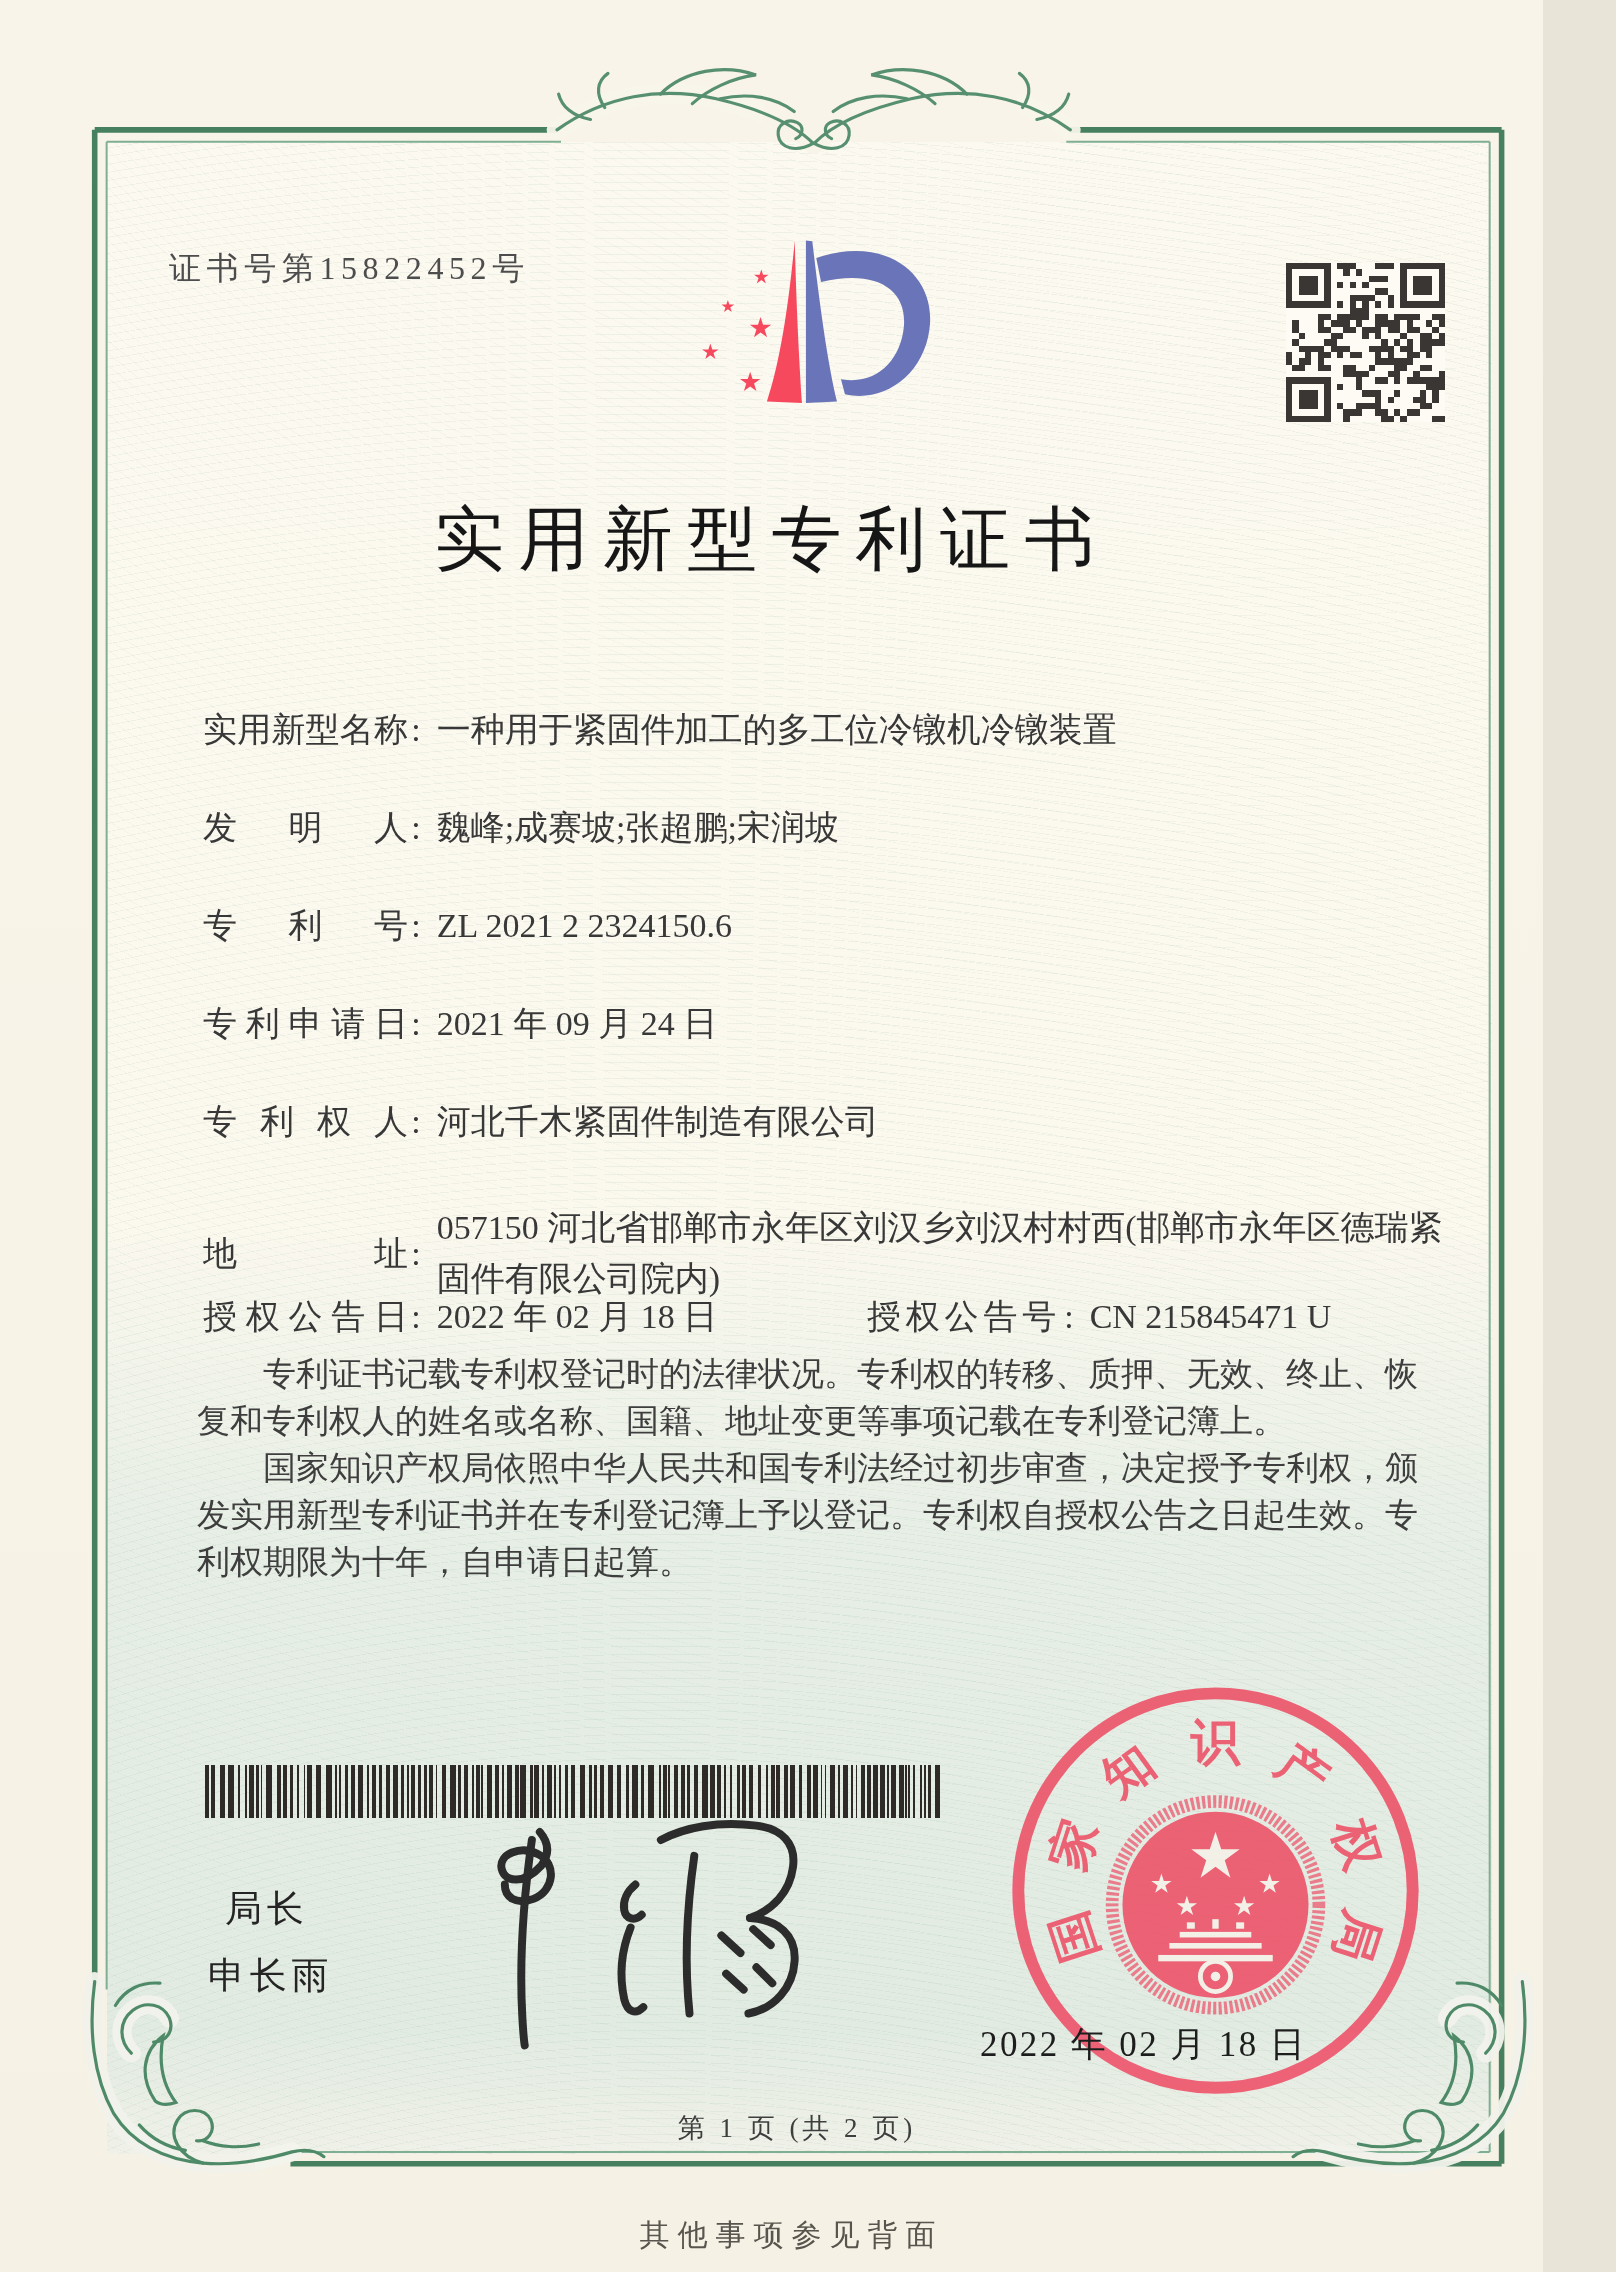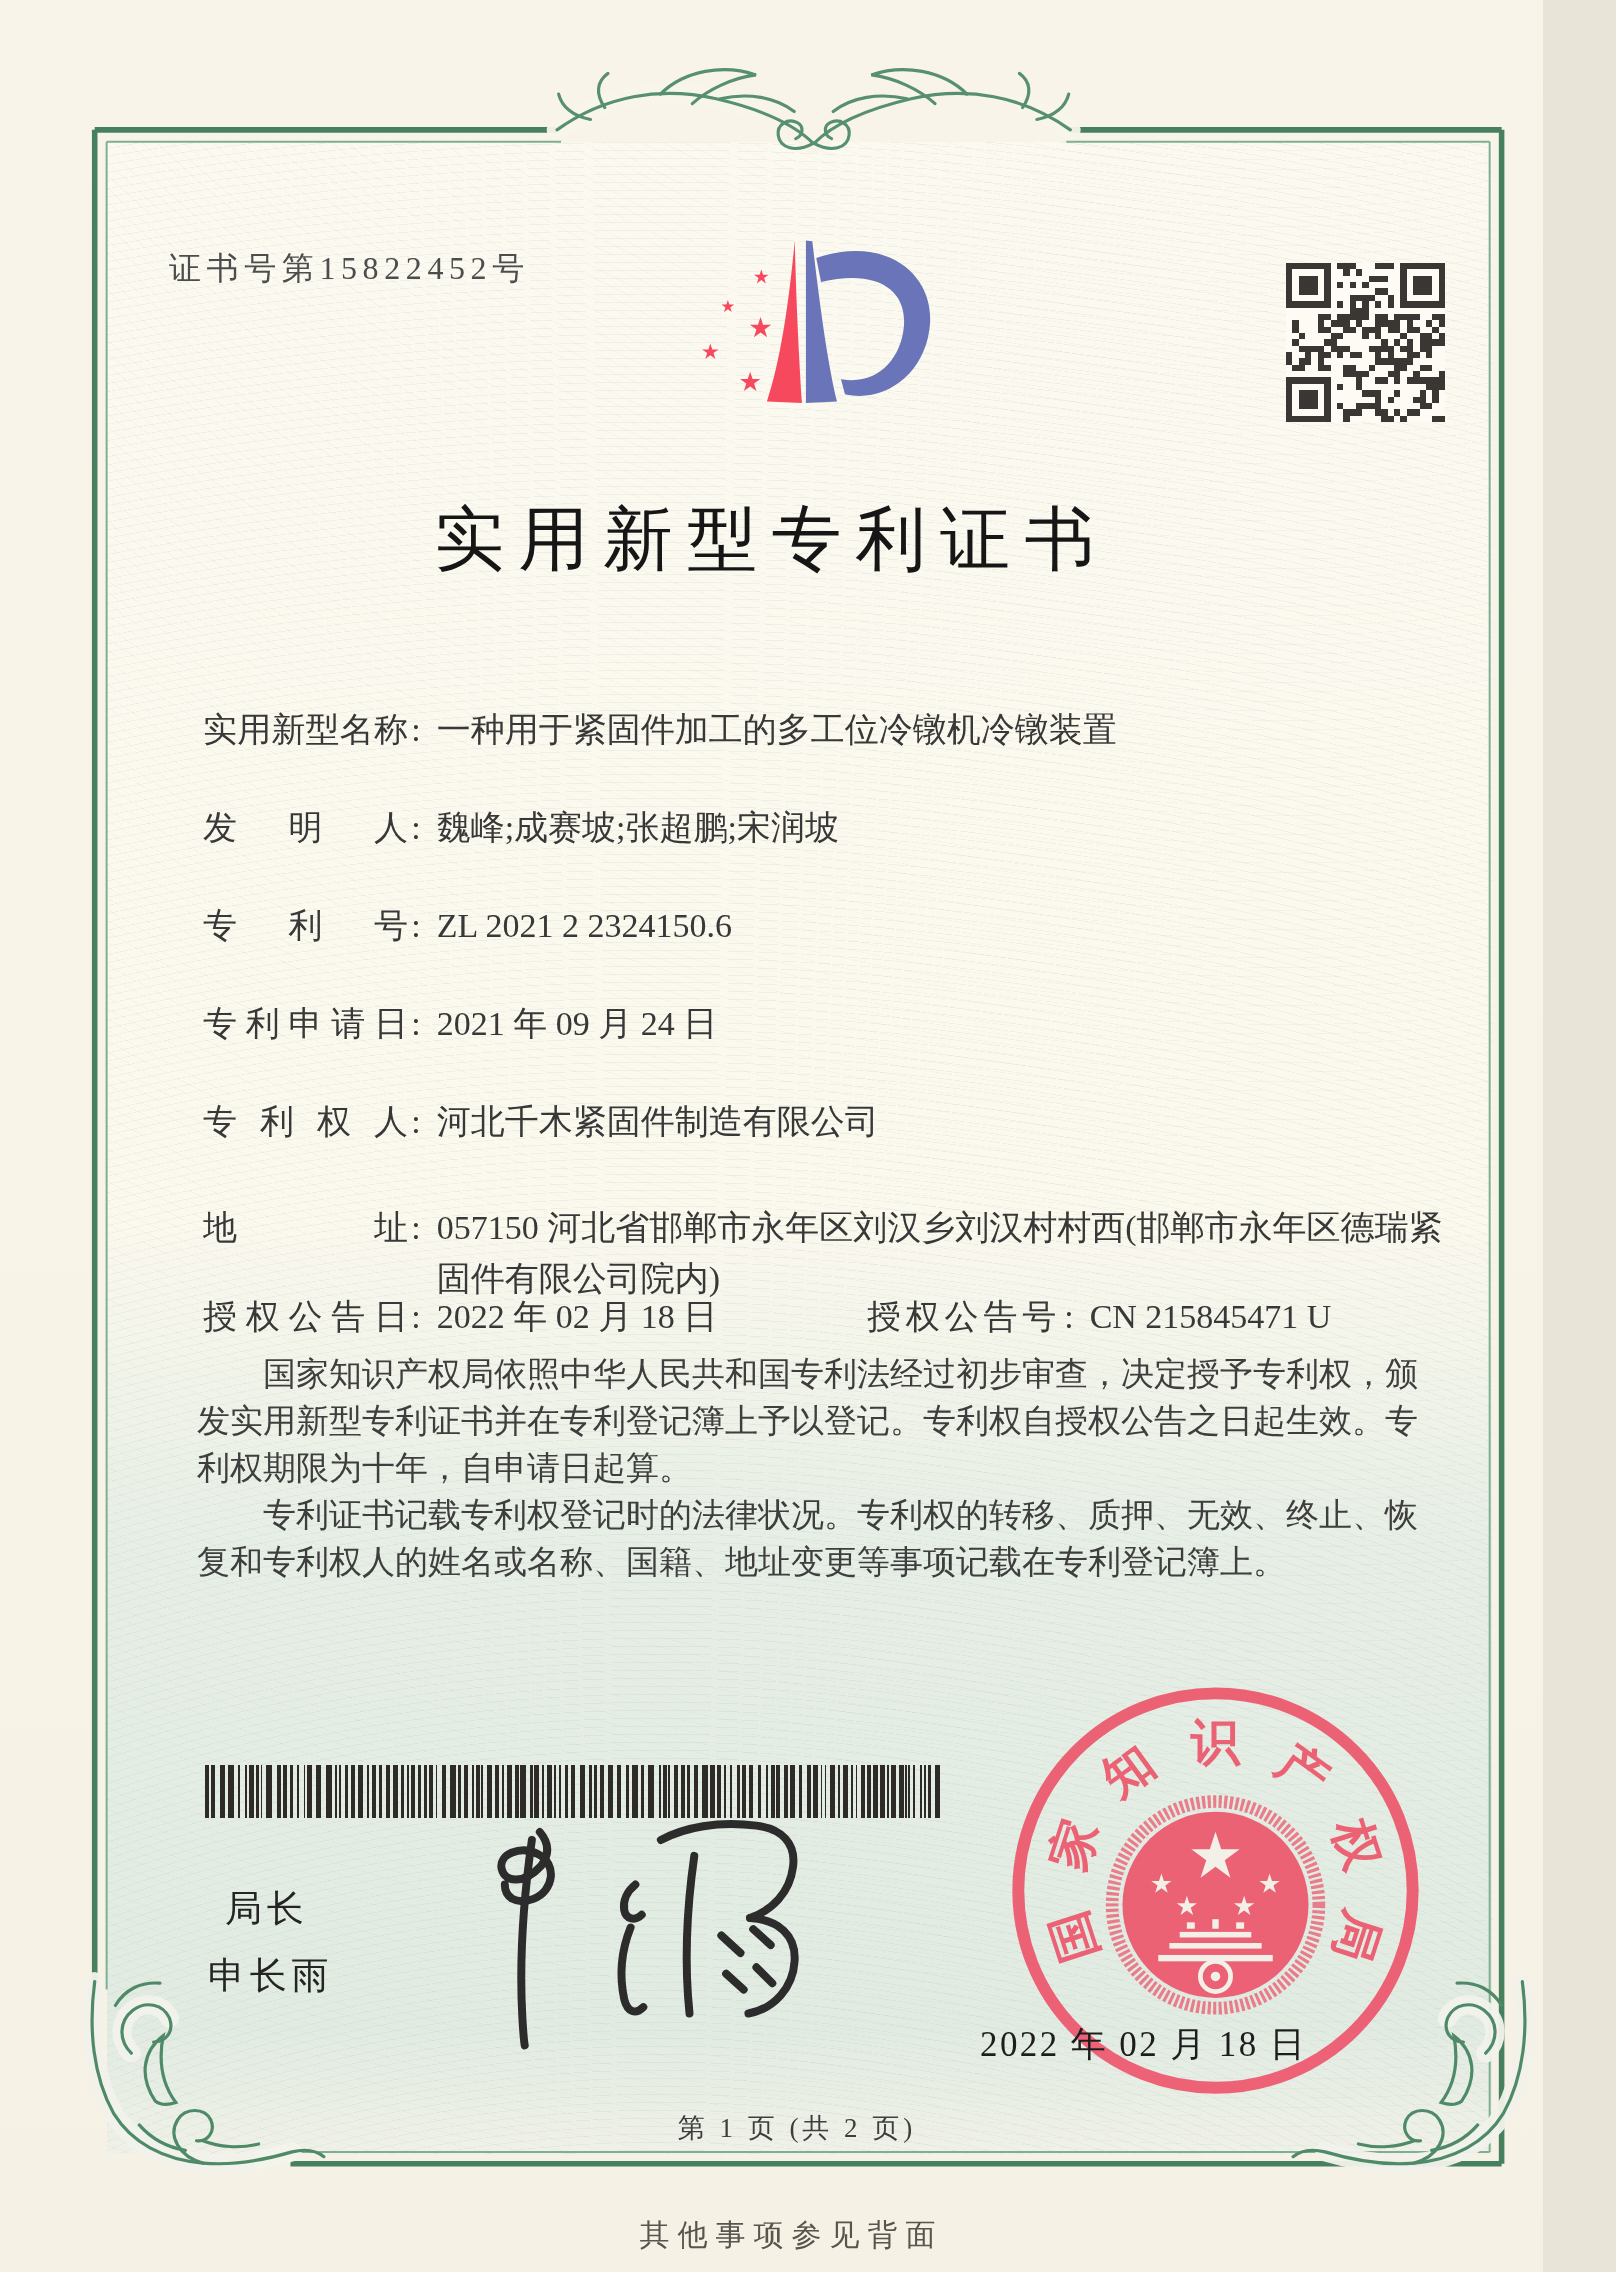--- a/index.html
+++ b/index.html
@@ -19,21 +19,21 @@
   .frame-svg{position:absolute;left:0;top:0;z-index:3;}
   .cert-no{
     position:absolute;left:169px;top:247px;font-size:32px;letter-spacing:5.6px;color:#4d4d4d;z-index:4;
   }
   .logo{position:absolute;left:684px;top:231px;z-index:4;}
   .qr{position:absolute;left:1286px;top:263px;width:159px;height:159px;z-index:4;background:#fdfbf4;}
   .title{
     position:absolute;left:0;right:0;top:493px;text-align:center;
     font-size:70px;font-weight:400;letter-spacing:14.3px;color:#161616;z-index:4;
   }
-  .frow{position:absolute;left:203px;width:1241px;font-size:34px;color:#383838;display:flex;align-items:flex-start;z-index:4;}
+  .frow{position:absolute;left:203px;width:1241px;font-size:34px;color:#383838;display:flex;align-items:center;z-index:4;}
   .flabel{display:inline-block;width:205px;min-width:205px;text-align:justify;text-align-last:justify;line-height:51px;}
   .fcolon{margin:0 16px 0 3.2px;line-height:51px;}
   .fval{line-height:51px;max-width:1042px;}
   .grant2{position:absolute;left:664px;top:0;display:flex;}
   .grant2 .flabel{width:auto;min-width:0;letter-spacing:4.8px;}
   .body-text{
     position:absolute;left:197px;top:1351px;width:1235px;z-index:4;
     font-size:33px;line-height:47px;color:#3e3e3e;
   }
   .body-text p{margin:0;text-indent:2em;}
@@ -182,22 +182,22 @@
       <span class="fcolon">:</span>
       <span class="fval">2022 年 02 月 18 日</span>
     <span class="grant2">
       <span class="flabel">授权公告号</span>
         <span class="fcolon">:</span>
         <span class="fval">CN 215845471 U</span>
     </span>
   </div>
 
   <div class="body-text">
+    <p>专利证书记载专利权登记时的法律状况。专利权的转移、质押、无效、终止、恢复和专利权人的姓名或名称、国籍、地址变更等事项记载在专利登记簿上。</p>
     <p>国家知识产权局依照中华人民共和国专利法经过初步审查，决定授予专利权，颁发实用新型专利证书并在专利登记簿上予以登记。专利权自授权公告之日起生效。专利权期限为十年，自申请日起算。</p>
-    <p>专利证书记载专利权登记时的法律状况。专利权的转移、质押、无效、终止、恢复和专利权人的姓名或名称、国籍、地址变更等事项记载在专利登记簿上。</p>
   </div>
 
   <svg class="barcode" id="barcode-svg" width="740" height="53" viewBox="0 0 930 66" shape-rendering="crispEdges">
       <rect x="0" y="0" width="5" height="66" fill="#2e2a28"></rect>
       <rect x="8" y="0" width="5" height="66" fill="#2e2a28"></rect>
       <rect x="19" y="0" width="6" height="66" fill="#2e2a28"></rect>
       <rect x="29" y="0" width="7" height="66" fill="#2e2a28"></rect>
       <rect x="42" y="0" width="2" height="66" fill="#2e2a28"></rect>
       <rect x="50" y="0" width="3" height="66" fill="#2e2a28"></rect>
       <rect x="55" y="0" width="7" height="66" fill="#2e2a28"></rect>

